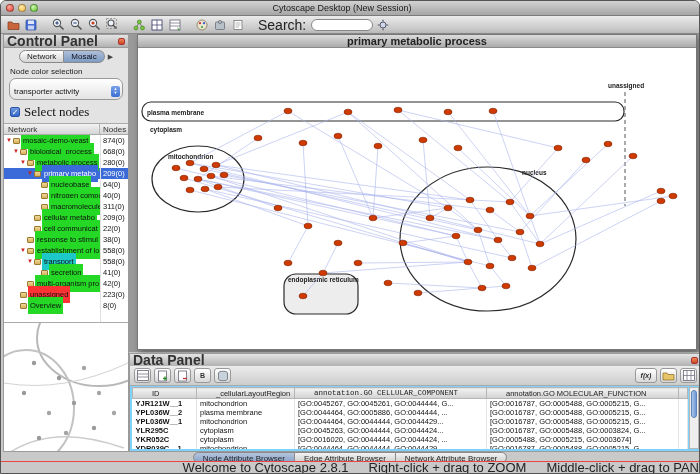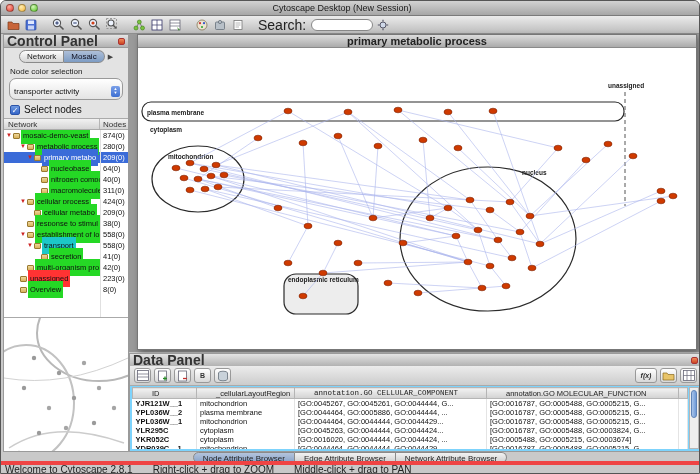--- a/index.html
+++ b/index.html
@@ -32,21 +32,21 @@
   .cp-tab{font-size:8px;padding:1px 7px;border:1px solid #8a8a8a;background:linear-gradient(#fdfdfd,#d5d5d5);color:#222;white-space:nowrap;}
   .cp-tab.first{border-radius:7px 0 0 7px;}
   .cp-tab.last{border-left:none;border-radius:0 7px 7px 0;}
   .cp-tab.selected{background:linear-gradient(#aebfd8,#7d9cc4);color:#101020;}
   .cp-arrow{font-size:7px;margin-left:3px;color:#444;}
   .ncs-label{flex:none;font-size:8px;color:#222;margin:2px 0 2px 6px;}
   .ncs-select{flex:none;margin:0 5px;height:22px;border:1px solid #999;border-radius:7px;background:linear-gradient(#fff,#e4e4e4);font-size:8px;display:flex;align-items:center;justify-content:space-between;padding:4px 2px 0 4px;color:#111;}
   .combo-arrows{width:9px;height:11px;background:linear-gradient(#7aa0e8,#3d6fd2);border-radius:2px;color:#fff;font-size:4px;line-height:4.5px;display:flex;flex-direction:column;align-items:center;justify-content:center;flex:none;}
   .ncs-check{flex:none;display:flex;align-items:center;gap:4px;margin:4px 6px 3px 6px;}
   .checkbox{width:10px;height:10px;border-radius:2px;background:linear-gradient(#6f9ae0,#3566c8);border:1px solid #2b53a8;color:#fff;font-size:8px;line-height:9px;text-align:center;flex:none;}
-  .check-label{font-size:10px;color:#111;}
+  .check-label{font-size:13px;color:#111;font-family:Liberation Serif, serif;}
   .tree-header{flex:none;display:flex;height:12px;border-top:1px solid #aaa;border-bottom:1px solid #aaa;background:linear-gradient(#f2f2f2,#d5d5d5);font-size:8px;color:#333;align-items:center;}
   .tree-header .col1{width:96px;padding-left:4px;border-right:1px solid #b5b5b5;height:100%;line-height:12px;}
   .tree-header .col2{flex:1;padding-left:3px;height:100%;line-height:12px;}
   .tree-body{flex:none;background:#fff;height:188px;overflow:hidden;border-bottom:1px solid #aaa;position:relative;}
   .tree-body:before{content:"";position:absolute;left:96px;top:0;bottom:0;width:1px;background:#e0e0e0;}
   .tree-row{display:flex;align-items:center;height:11px;font-size:7.5px;color:#111;}
   .tree-row.selected{background:#3a6bd8;}
   .row-left{width:96px;flex:none;display:flex;align-items:center;overflow:hidden;}
   .expander{flex:none;text-align:center;font-size:6px;color:#c22;width:8px;line-height:11px;}
   .tree-icon{flex:none;width:7px;height:6px;background:linear-gradient(#efd79a,#d8b25c);border:1px solid #9a7a30;border-radius:1px;margin-right:1px;}
@@ -84,21 +84,21 @@
   .dp-scroll{position:absolute;right:2px;top:33px;bottom:2px;width:10px;background:#eee;border:1px solid #b5b5b5;}
   .dp-thumbbar{position:absolute;left:1px;right:1px;top:2px;height:28px;border-radius:4px;background:linear-gradient(90deg,#a8c4ea,#6f9ad8);border:1px solid #5e83b8;}
 
   
   .bottom-tabs{position:absolute;left:0;right:0;top:451px;height:11px;display:flex;justify-content:center;}
   .btab{font-size:8px;line-height:9px;padding:1px 9px;border:1px solid #8a8a8a;background:linear-gradient(#f2f2f2,#d0d0d0);color:#222;white-space:nowrap;}
   .btab.first{border-radius:8px 0 0 8px;}
   .btab.mid{border-left:none;}
   .btab.last{border-left:none;border-radius:0 8px 8px 0;}
   .btab.selected{background:linear-gradient(#b4c4dc,#8aa4ca);}
-  .status-bar{position:absolute;left:0;right:0;bottom:0;height:12px;border-top:4px solid #ef4444;background:#c9c9c9;display:flex;align-items:center;font-size:10px;color:#222;}
+  .status-bar{position:absolute;left:0;right:0;bottom:0;height:12px;border-top:1px solid #ef4444;background:#c9c9c9;display:flex;align-items:center;font-size:13px;color:#222;justify-content:flex-end;}
   .status-item.s1{margin-left:4px;}
   .status-item.s2{margin-left:20px;}
   .status-item.s3{margin-left:20px;}
 </style>
 </head>
 <body>
 
 <div class="window">
 
   <div class="titlebar">
@@ -247,20 +247,29 @@
           <span class="row-left">
             <span style="flex: 0 0 auto; width: 1px;"></span>
             <span class="expander">▼</span>
             <span class="tree-icon"></span>
             <span class="tree-label green">mosaic-demo-yeast</span>
           </span>
           <span class="tree-value">874(0)</span>
         </div>
         <div class="tree-row">
           <span class="row-left">
+            <span style="flex: 0 0 auto; width: 8px;"></span>
+            <span class="expander">▼</span>
+            <span class="tree-icon"></span>
+            <span class="tree-label green">biological_process</span>
+          </span>
+          <span class="tree-value">668(0)</span>
+        </div>
+        <div class="tree-row">
+          <span class="row-left">
             <span style="flex: 0 0 auto; width: 15px;"></span>
             <span class="expander">▼</span>
             <span class="tree-icon"></span>
             <span class="tree-label green">metabolic process</span>
           </span>
           <span class="tree-value">280(0)</span>
         </div>
         <div class="tree-row selected">
           <span class="row-left">
             <span style="flex: 0 0 auto; width: 22px;"></span>
@@ -292,35 +301,35 @@
           <span class="row-left">
             <span style="flex: 0 0 auto; width: 29px;"></span>
             <span class="expander"></span>
             <span class="tree-icon"></span>
             <span class="tree-label green">macromolecule</span>
           </span>
           <span class="tree-value">311(0)</span>
         </div>
         <div class="tree-row">
           <span class="row-left">
-            <span style="flex: 0 0 auto; width: 15px;"></span>
-            <span class="expander">▼</span>
-            <span class="tree-icon"></span>
-            <span class="tree-label green">cellular process</span>
-          </span>
-          <span class="tree-value">424(0)</span>
-        </div>
-        <div class="tree-row">
-          <span class="row-left">
             <span style="flex: 0 0 auto; width: 22px;"></span>
             <span class="expander"></span>
             <span class="tree-icon"></span>
             <span class="tree-label green">cellular metabo</span>
           </span>
           <span class="tree-value">209(0)</span>
+        </div>
+        <div class="tree-row">
+          <span class="row-left">
+            <span style="flex: 0 0 auto; width: 22px;"></span>
+            <span class="expander"></span>
+            <span class="tree-icon"></span>
+            <span class="tree-label green">cell communicat</span>
+          </span>
+          <span class="tree-value">22(0)</span>
         </div>
         <div class="tree-row">
           <span class="row-left">
             <span style="flex: 0 0 auto; width: 15px;"></span>
             <span class="expander"></span>
             <span class="tree-icon"></span>
             <span class="tree-label green">response to stimul</span>
           </span>
           <span class="tree-value">38(0)</span>
         </div>

